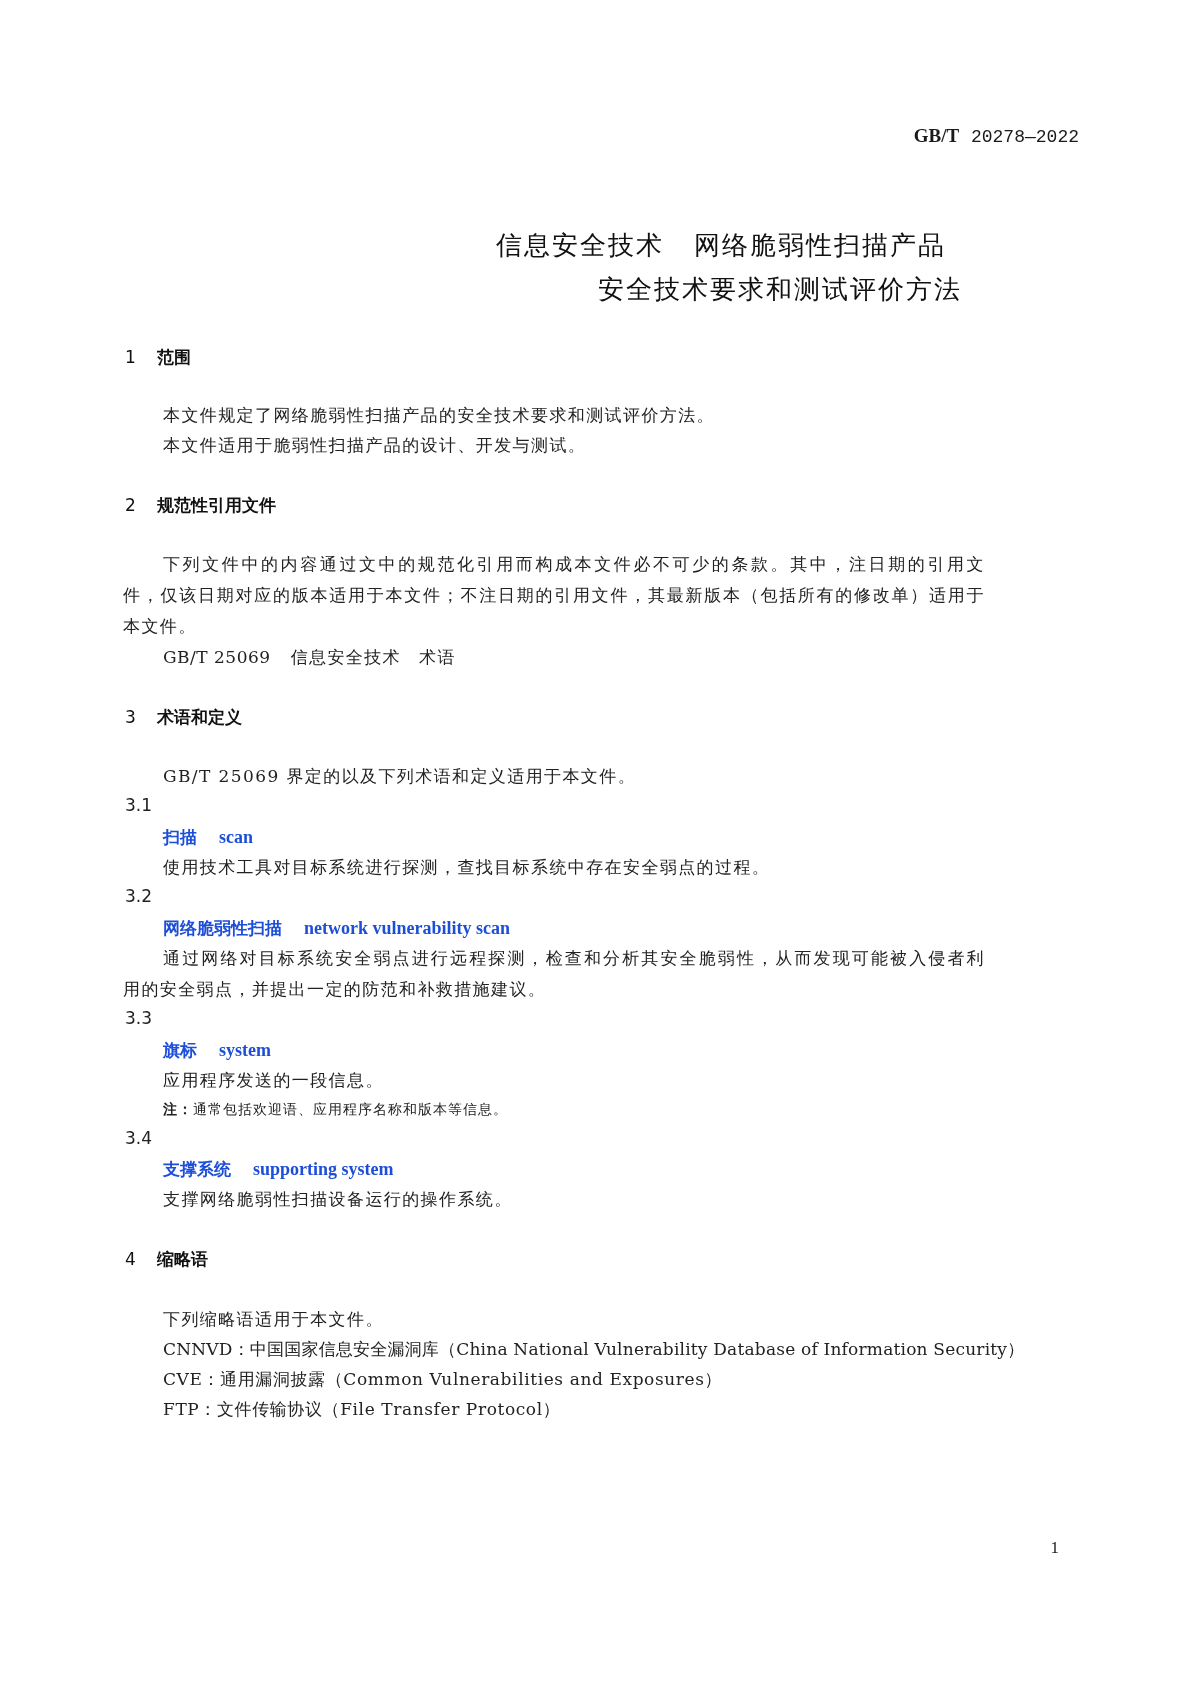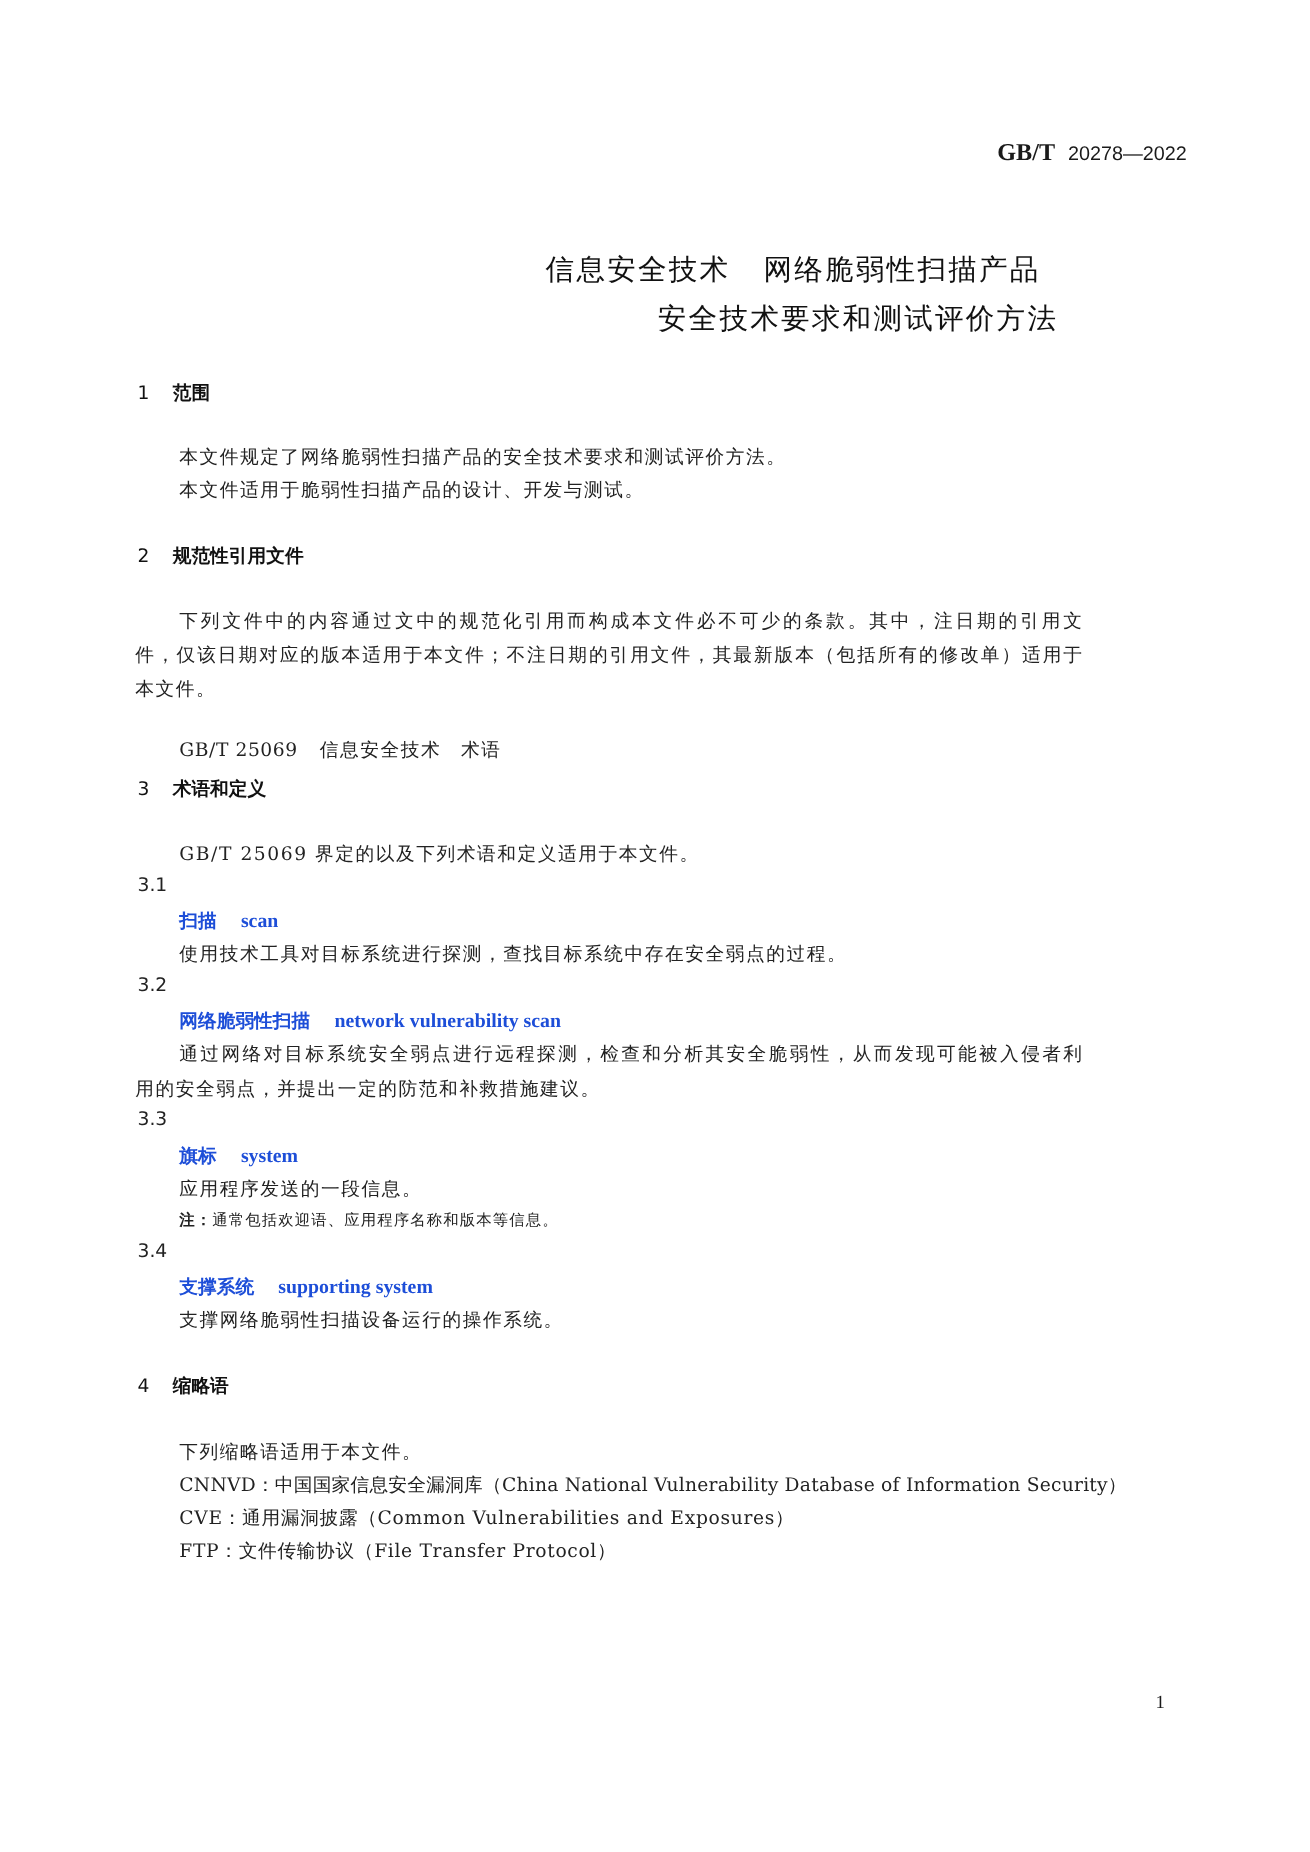--- a/index.html
+++ b/index.html
@@ -1,21 +1,21 @@
 <!DOCTYPE html>
 <html><head>
 <meta charset="utf-8">
 <style>
   html, body { margin: 0; padding: 0; background: #ffffff; }
   body { width: 1191px; height: 1684px; position: relative; overflow: hidden;
          font-family: "DejaVu Serif", "Liberation Serif", serif; color: #1a1a1a; }
   .abs { position: absolute; white-space: nowrap; }
   .std-code { top: 125px; right: 112px; font-size: 18px; }
-  .std-code .pre { font-family: "Liberation Serif", serif; font-weight: bold; font-size: 22px; }
-  .std-code .num { font-family: Liberation Sans, sans-serif; font-size: 18px; }
+  .std-code .pre { font-family: "Liberation Serif", serif; font-weight: bold; font-size: 19px; }
+  .std-code .num { font-family: Liberation Mono, monospace; font-size: 18px; }
   .title { left: 0; width: 946px; text-align: right; font-family: "DejaVu Sans", sans-serif;
            font-size: 26px; letter-spacing: 2px; color: #111; }
   .t1 { top: 228px; padding-left: 18px; box-sizing: border-box; }
   .t2 { top: 272px; padding-left: 16px; }
   .gap { display: inline-block; width: 30px; }
   .h { font-family: "DejaVu Sans", sans-serif; font-size: 17px; font-weight: bold; color: #111; }
   .h .n { font-weight: normal; display: inline-block; width: 32px; }
   .p { font-size: 17px; letter-spacing: 1.4px; color: #222; }
   .sub { font-family: "DejaVu Sans", sans-serif; font-size: 17px; color: #222; }
   .term { font-family: "DejaVu Sans", sans-serif; font-size: 17px; font-weight: bold; color: #1d4ed8; }
@@ -43,21 +43,21 @@
 </div>
 <div class="abs p" style="left:163px; top:404px;">本文件规定了网络脆弱性扫描产品的安全技术要求和测试评价方法。</div>
 <div class="abs p" style="left:163px; top:434px;text-align:center;">本文件适用于脆弱性扫描产品的设计、开发与测试。</div>
 
 <div class="abs h" style="left:125px; top:494px;">
   <span class="n">2</span><span>规范性引用文件</span>
 </div>
 <div class="abs p justify" style="left:163px; top:553px; width:822px;">下列文件中的内容通过文中的规范化引用而构成本文件必不可少的条款。其中，注日期的引用文</div>
 <div class="abs p justify" style="left:123px; top:584px; width:862px;">件，仅该日期对应的版本适用于本文件；不注日期的引用文件，其最新版本（包括所有的修改单）适用于</div>
 <div class="abs p" style="left:123px; top:615px;">本文件。</div>
-<div class="abs p" style="left:163px; top:646px;margin-top:24px;">
+<div class="abs p" style="left:163px; top:646px;">
   <span style="letter-spacing:0.5px;">GB/T 25069</span><span style="display:inline-block;width:20px;"></span><span>信息安全技术</span><span style="display:inline-block;width:18px;"></span><span>术语</span>
 </div>
 
 <div class="abs h" style="left:125px; top:706px;">
   <span class="n">3</span><span>术语和定义</span>
 </div>
 <div class="abs p" style="left:163px; top:765px;">GB/T 25069 界定的以及下列术语和定义适用于本文件。</div>
 
 <div class="abs sub" style="left:125px; top:795px;">3.1</div>
 <div class="abs term" style="left:163px; top:826px;">

